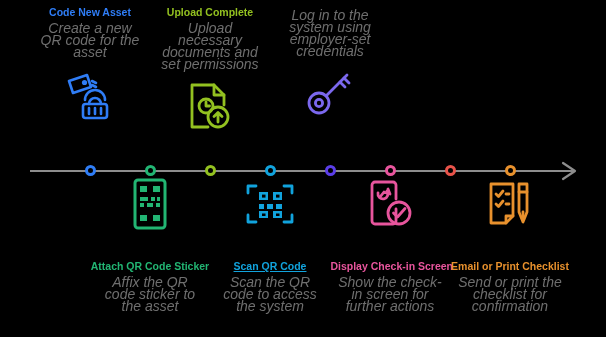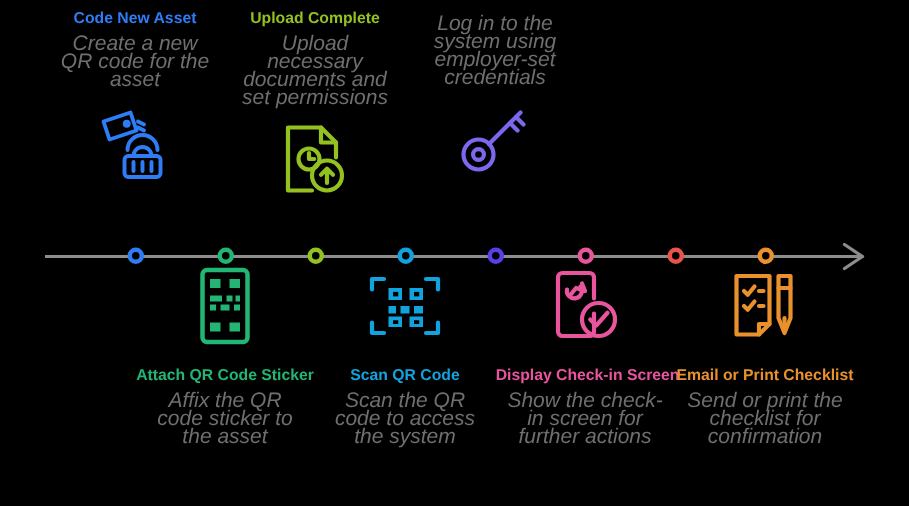--- a/index.html
+++ b/index.html
@@ -18,21 +18,21 @@
   
   .step{position:absolute;width:126px;text-align:center;}
   .step.up{top:6px;}
   .step.down{top:176px;}
   .title{font-weight:bold;font-size:10.5px;line-height:13px;letter-spacing:0px;}
   .desc{color:#6f6f6f;font-size:14px;line-height:12px;margin-top:3px;
         padding:0 9px;box-sizing:border-box;font-style:italic;}
   .icon-wrap{display:flex;align-items:center;justify-content:center;height:56px;}
   .step.up .icon-wrap{margin-top:8px;}
   .step.down .icon-wrap{margin-bottom:2px;}
-  .step.down .title{margin-top:12px;}
+  .step.down .title{margin-top:28px;}
   svg{display:block;overflow:visible;}
 </style>
 </head>
 <body>
 
 <div id="stage">
 
   <div class="axis"></div>
 
   <svg class="arrow-head" viewBox="0 0 20 22">
@@ -120,21 +120,21 @@
           <rect x="28" y="30" width="9" height="7"></rect>
         </g>
         <g fill="#000">
           <rect x="17" y="13.6" width="3.5" height="3"></rect>
           <rect x="31" y="13.6" width="3.5" height="3"></rect>
           <rect x="17" y="32.5" width="3.5" height="2.5"></rect>
           <rect x="31" y="32.5" width="3.5" height="2.5"></rect>
         </g>
       </svg>
     </div>
-    <div class="title" style="color:#11a3dd;">Scan QR Code</div>
+    <div class="title" style="color:#11a3dd;text-decoration:underline;">Scan QR Code</div>
     <div class="desc">Scan the QR code to access the system</div>
   </div>
 
   <div class="dot" style="left:330px;border-color:#5b3ee8;"></div>
   <div class="step up" style="left:267px;">
     <div class="desc">Log in to the system using employer-set credentials</div>
     <div class="icon-wrap">
       <svg width="50" height="48" viewBox="0 0 50 48">
         <g fill="none" stroke="#7b68ee" stroke-width="2.8" stroke-linecap="round" stroke-linejoin="round">
           <circle cx="14" cy="34" r="10"></circle>

